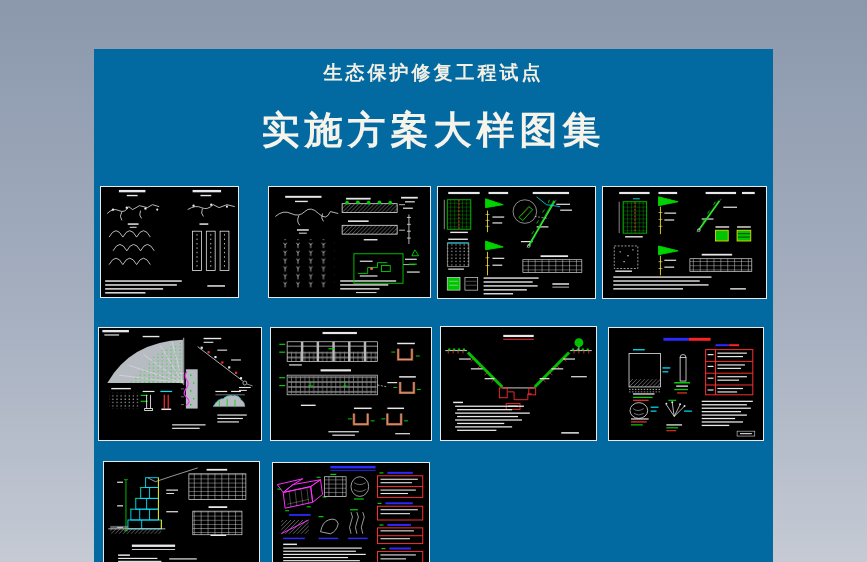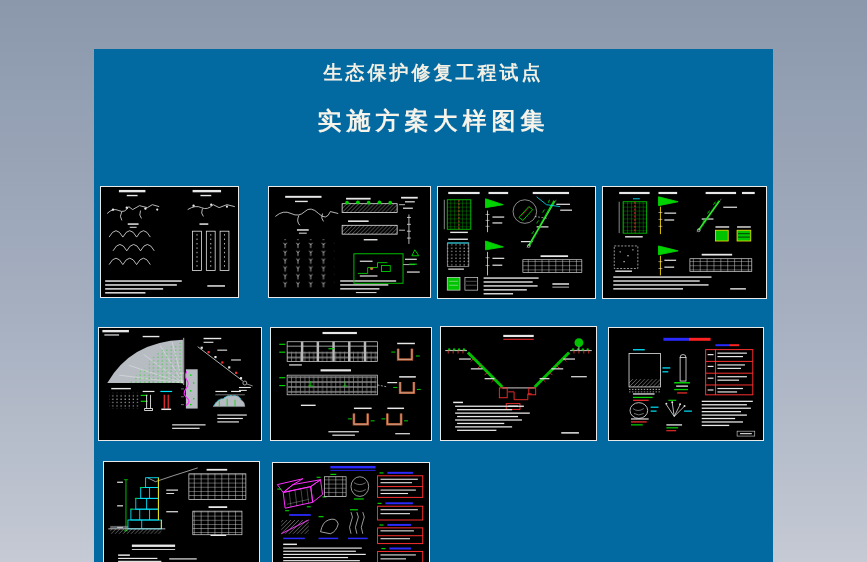--- a/index.html
+++ b/index.html
@@ -2,21 +2,21 @@
 <html><head>
 <meta charset="utf-8">
 <style>
   html,body{margin:0;padding:0;width:867px;height:562px;overflow:hidden;}
   body{background:linear-gradient(180deg,#8b98ac 0%,#a5afc0 55%,#c5cad4 100%);
        font-family:"Liberation Serif","DejaVu Serif",serif;}
   .sheet{position:absolute;left:94px;top:13px;width:679px;height:534px;background:#0369a1;margin-top:36px;}
   .title-sub{position:absolute;top:11px;left:0;width:100%;text-align:center;
        color:#f2efe4;font-size:19px;font-weight:bold;letter-spacing:3px;}
   .title-main{position:absolute;top:56px;left:0;width:100%;text-align:center;
-       color:#f6f3ea;font-size:24px;font-weight:bold;letter-spacing:5px;}
+       color:#f6f3ea;font-size:38px;font-weight:bold;letter-spacing:5px;}
   .panel{position:absolute;border:1px solid #e9e9e9;background:#000;box-sizing:border-box;}
   .panel svg{width:100%;height:100%;display:block;}
   .p1{left:6px;top:137px;width:139px;height:112px;}
   .p2{left:174px;top:137px;width:163px;height:112px;}
   .p3{left:343px;top:137px;width:159px;height:113px;}
   .p4{left:508px;top:137px;width:165px;height:113px;}
   .p5{left:4px;top:278px;width:164px;height:114px;}
   .p6{left:176px;top:278px;width:162px;height:114px;}
   .p7{left:346px;top:277px;width:157px;height:115px;}
   .p8{left:514px;top:278px;width:156px;height:114px;}

